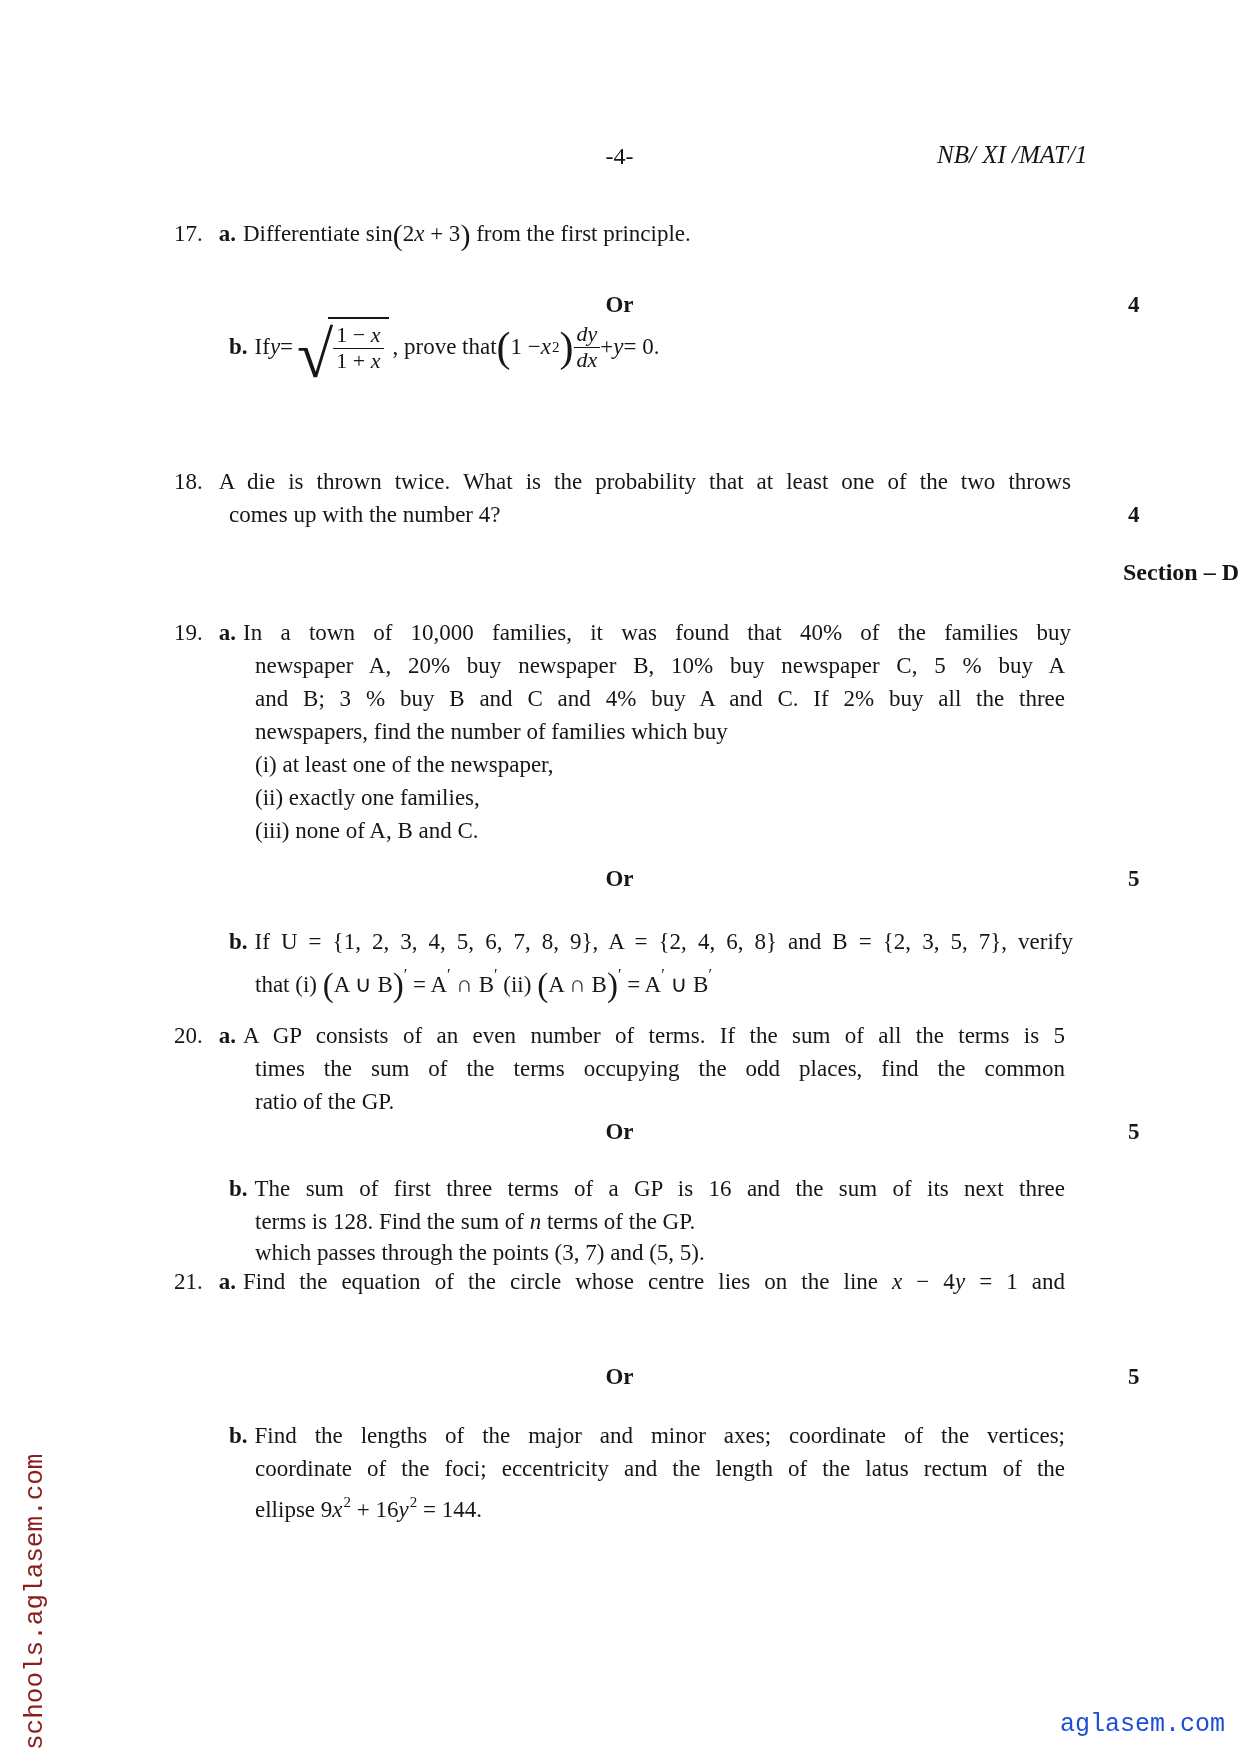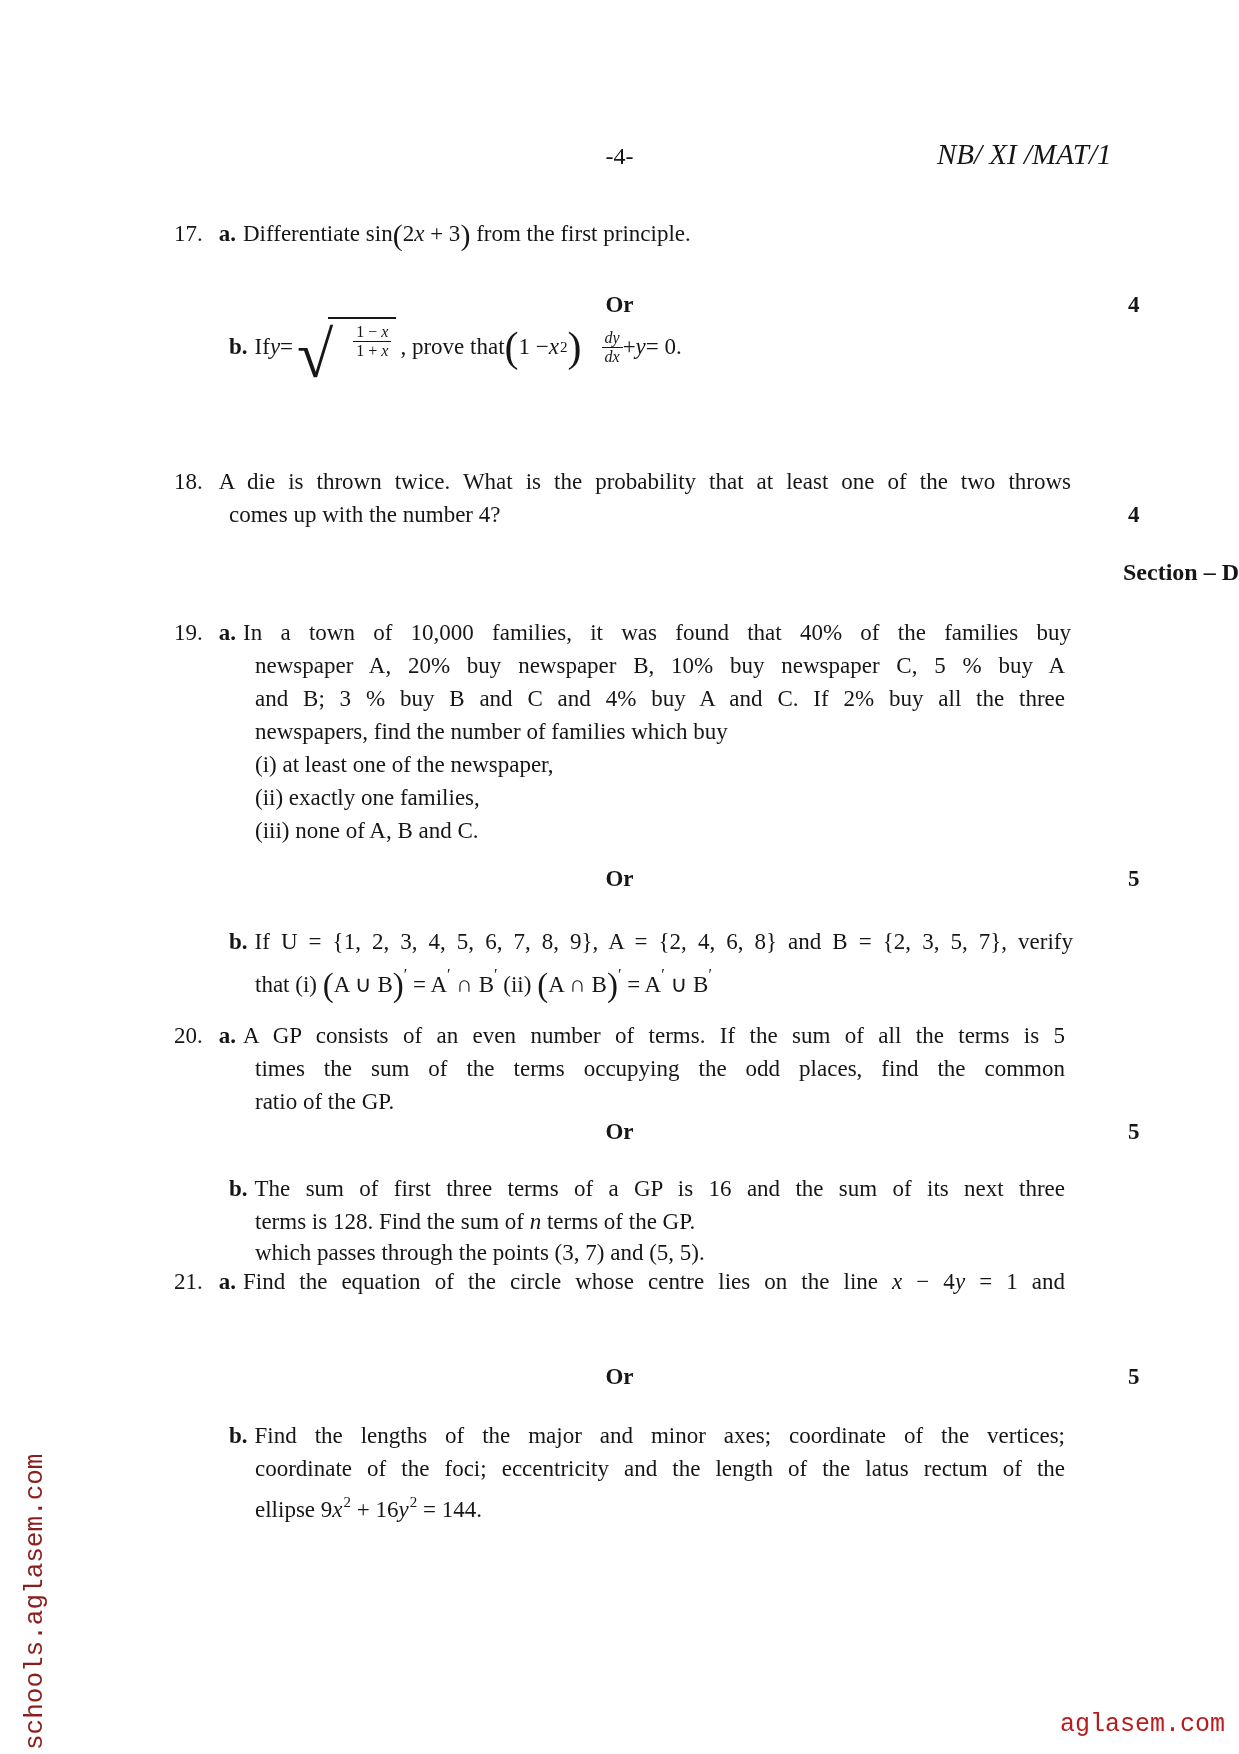--- a/index.html
+++ b/index.html
@@ -8,42 +8,42 @@
     font-family:"Liberation Serif", serif;color:#161616;overflow:hidden;
   }
   .ln{position:absolute;font-size:23px;line-height:33px;white-space:nowrap;}
   .jl{white-space:normal;text-align:justify;text-align-last:justify;}
   .qnum{display:inline-block;margin-right:16px;}
   .qlab{font-weight:bold;display:inline-block;margin-right:7px;}
   .it{font-style:italic;}
   .orline{position:absolute;left:0;width:1239px;text-align:center;font-weight:bold;font-size:23px;line-height:33px;}
   .marks{position:absolute;left:1128px;font-weight:bold;font-size:23px;line-height:33px;}
   .hdr-center{position:absolute;left:0;width:1239px;text-align:center;font-size:24px;line-height:33px;}
-  .hdr-code{position:absolute;font-style:italic;font-size:29px;line-height:33px;white-space:nowrap;}
+  .hdr-code{position:absolute;font-style:italic;font-size:25px;line-height:33px;white-space:nowrap;}
   .secttl{position:absolute;left:0;width:1239px;text-align:right;font-weight:bold;font-size:24px;line-height:33px;}
   
   .mp{font-size:30px;line-height:0;vertical-align:-4px;}
   .bp{font-size:42px;line-height:0;vertical-align:-6px;font-weight:400;}
   .bp2{font-size:33px;line-height:0;vertical-align:-4px;font-weight:400;}
   .sp{font-size:15px;vertical-align:10px;margin-left:1px;}
   .pr{font-size:16px;vertical-align:12px;}
-  .frac{display:inline-block;text-align:center;font-size:16px;line-height:1.12;vertical-align:middle;margin-left:20px;}
+  .frac{display:inline-block;text-align:center;font-size:22px;line-height:1.12;vertical-align:middle;}
   .fr-n{display:block;padding:0 3px;}
   .fr-d{display:block;border-top:1.6px solid #161616;padding:0 3px;}
   .formula-row{position:absolute;display:flex;align-items:center;font-size:23px;}
   .sqrt{display:inline-flex;align-items:flex-start;margin:0 4px;}
   .rad{font-size:66px;font-weight:300;line-height:60px;margin-right:-5px;transform:translateY(8px);}
   .rbody{display:inline-block;border-top:2px solid #161616;padding:4px 5px 0;}
   .watermark{
     position:absolute;left:20px;top:1750px;transform:rotate(-90deg);transform-origin:0 0;
     font-family:"Liberation Mono", monospace;font-size:26px;color:#8b1d1d;white-space:nowrap;
   }
   .footer{
     position:absolute;right:14px;top:1710px;
-    font-family:"Liberation Mono", monospace;font-size:25px;color:#b91c1c;white-space:nowrap;
+    font-family:"Liberation Mono", monospace;font-size:25px;color:#1d4ed8;white-space:nowrap;
   }
 </style>
 </head>
 <body>
 
 <div class="page">
 
   <div class="hdr-center" style="top:140px;">-4-</div>
   <div class="hdr-code" style="left:937px;top:138px;">NB/ XI /MAT/1</div>
 

